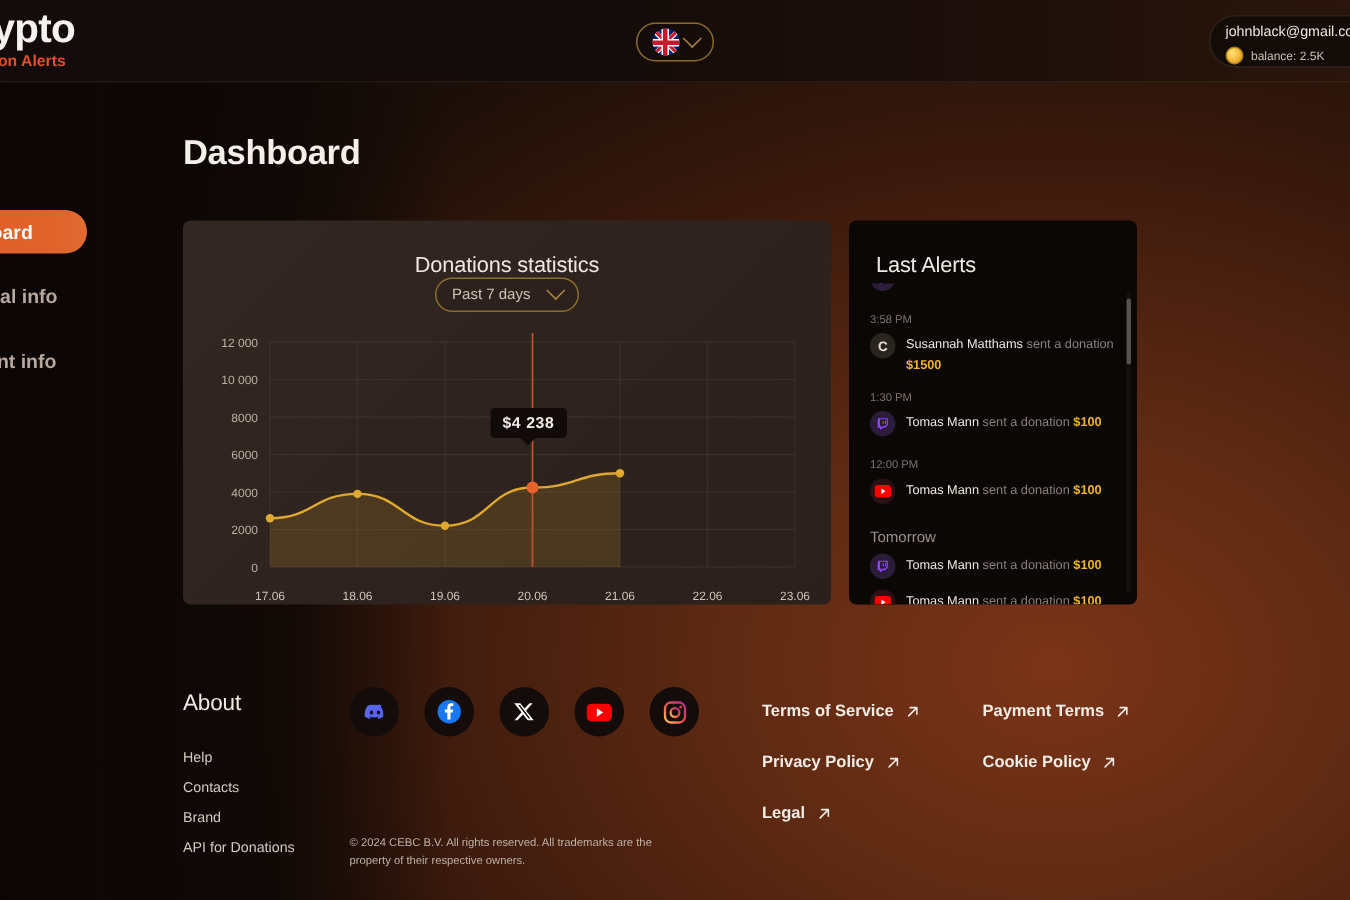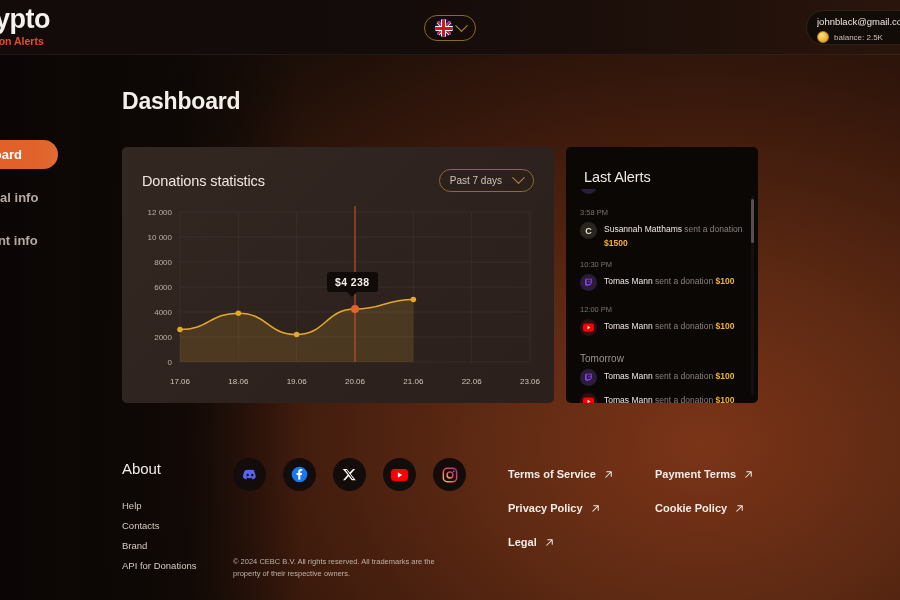--- a/index.html
+++ b/index.html
@@ -210,20 +210,21 @@
     background: linear-gradient(135deg, #332722 0%, #2d221d 60%, #2b201b 100%);
     border-radius: 5px;
     z-index: 10;
     overflow: hidden;
   }
   .chart-head {
     display: flex;
     align-items: center;
     justify-content: space-between;
     padding: 22px 20px 0 20px;
+    flex-direction: column;
   }
   .chart-title {
     font-size: 14.5px;
     color: #efe7df;
     letter-spacing: -0.1px;
   }
   .range-pill {
     display: flex;
     align-items: center;
     gap: 12px;
@@ -516,21 +517,21 @@
                 <path fill="#9146ff" d="M12 7h2v5h-2zM16 7h2v5h-2z"></path>
               </svg>
             </span>
             <span class="alert-text">  </span>
           </div>
           <div class="alert-time">3:58 PM</div>
           <div class="alert-row">
             <span class="alert-av av-c">C</span>
             <span class="alert-text"><span class="alert-name">Susannah Matthams</span> <span>sent a donation</span> <span class="alert-amt alert-amt-block">$1500</span></span>
           </div>
-          <div class="alert-time">10:30 PM</div>
+          <div class="alert-time">1:30 PM</div>
           <div class="alert-row">
             <span class="alert-av av-twitch">
               <svg width="9" height="9" viewBox="0 0 24 24">
                 <path fill="#9146ff" d="M4 2h17v12l-5 5h-4l-3 3H7v-3H3V6z"></path>
                 <path fill="#2b1d3a" d="M7 4h12v9l-3 3h-4l-3 3v-3H7z"></path>
                 <path fill="#9146ff" d="M12 7h2v5h-2zM16 7h2v5h-2z"></path>
               </svg>
             </span>
             <span class="alert-text"><span class="alert-name">Tomas Mann</span> <span>sent a donation</span> <span class="alert-amt">$100</span></span>
           </div>

